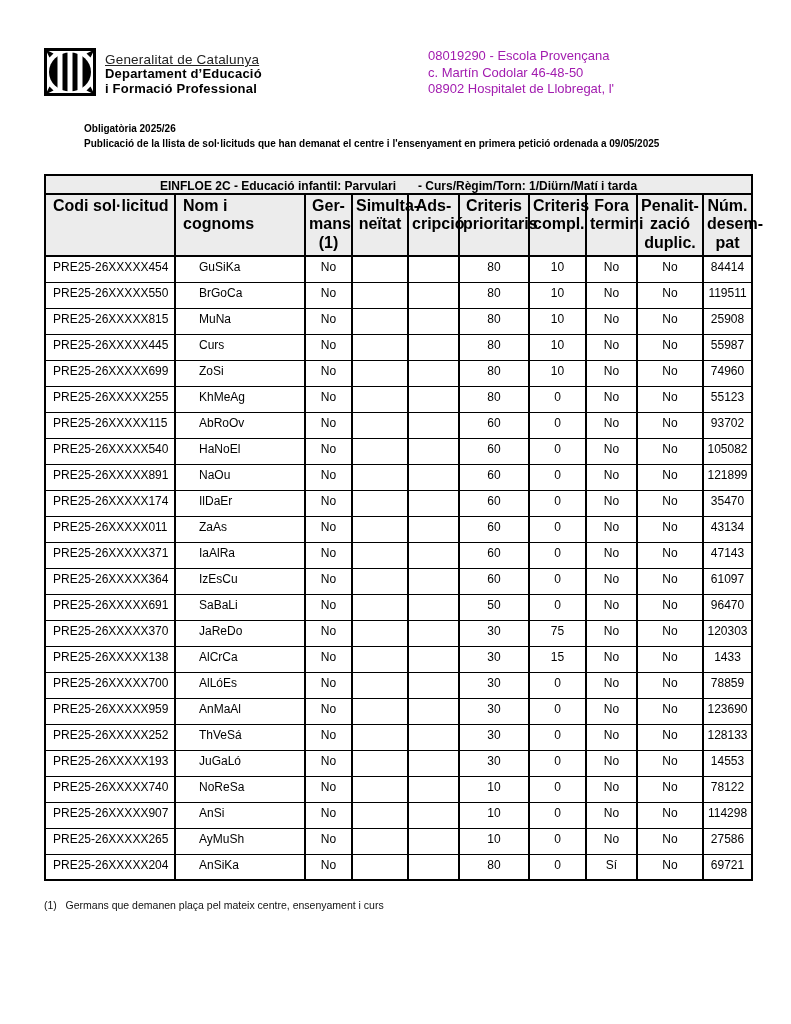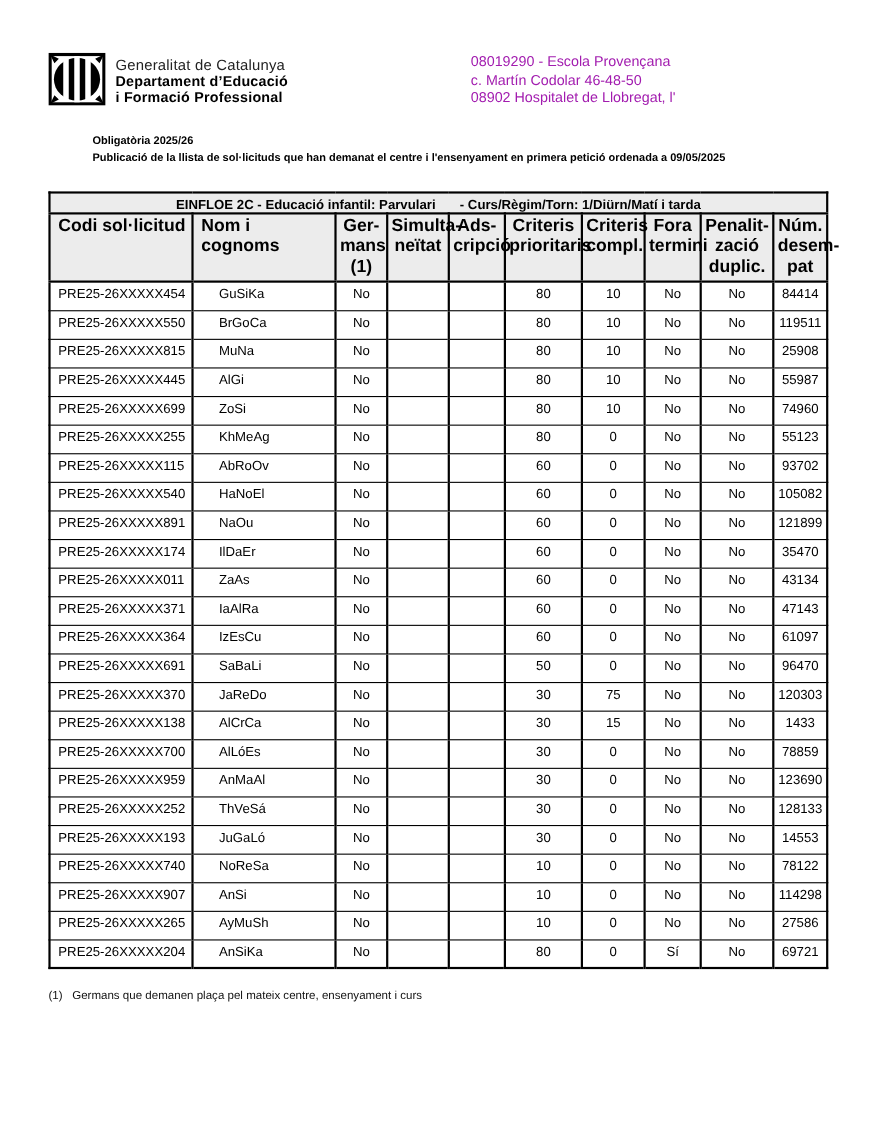--- a/index.html
+++ b/index.html
@@ -11,21 +11,21 @@
     position: relative;
     overflow: hidden;
   }
   .page { padding: 48px 41px 0 44px; }
 
   
   .letterhead { position: relative; height: 58px; }
   .brand { display: flex; align-items: flex-start; }
   .brand-logo { width: 52px; height: 48px; margin-right: 9px; flex: 0 0 auto; }
   .brand-text { padding-top: 4px; line-height: 1.12; }
-  .brand-line1 { font-size: 13.5px; color: #222; letter-spacing: .2px; }
+  .brand-line1 { font-size: 13.5px; color: #222; letter-spacing: .2px; text-decoration: underline; }
   .brand-line2, .brand-line3 { font-size: 13px; font-weight: bold; letter-spacing: .2px; }
   .school-info {
     position: absolute; left: 384px; top: 0;
     font-size: 13px; line-height: 1.27; color: #a21caf;
   }
 
   
   .doc-title { margin-top: 16px; max-width: 712px; }
   .doc-title div { font-size: 10px; font-weight: bold; line-height: 1.45; margin-left: 40px; }
 
@@ -203,21 +203,21 @@
           <td></td>
           <td></td>
           <td>80</td>
           <td>10</td>
           <td>No</td>
           <td>No</td>
           <td>25908</td>
         </tr>
         <tr>
           <td>PRE25-26XXXXX445</td>
-          <td>AlGi</td>
+          <td>Curs</td>
           <td>No</td>
           <td></td>
           <td></td>
           <td>80</td>
           <td>10</td>
           <td>No</td>
           <td>No</td>
           <td>55987</td>
         </tr>
         <tr>

